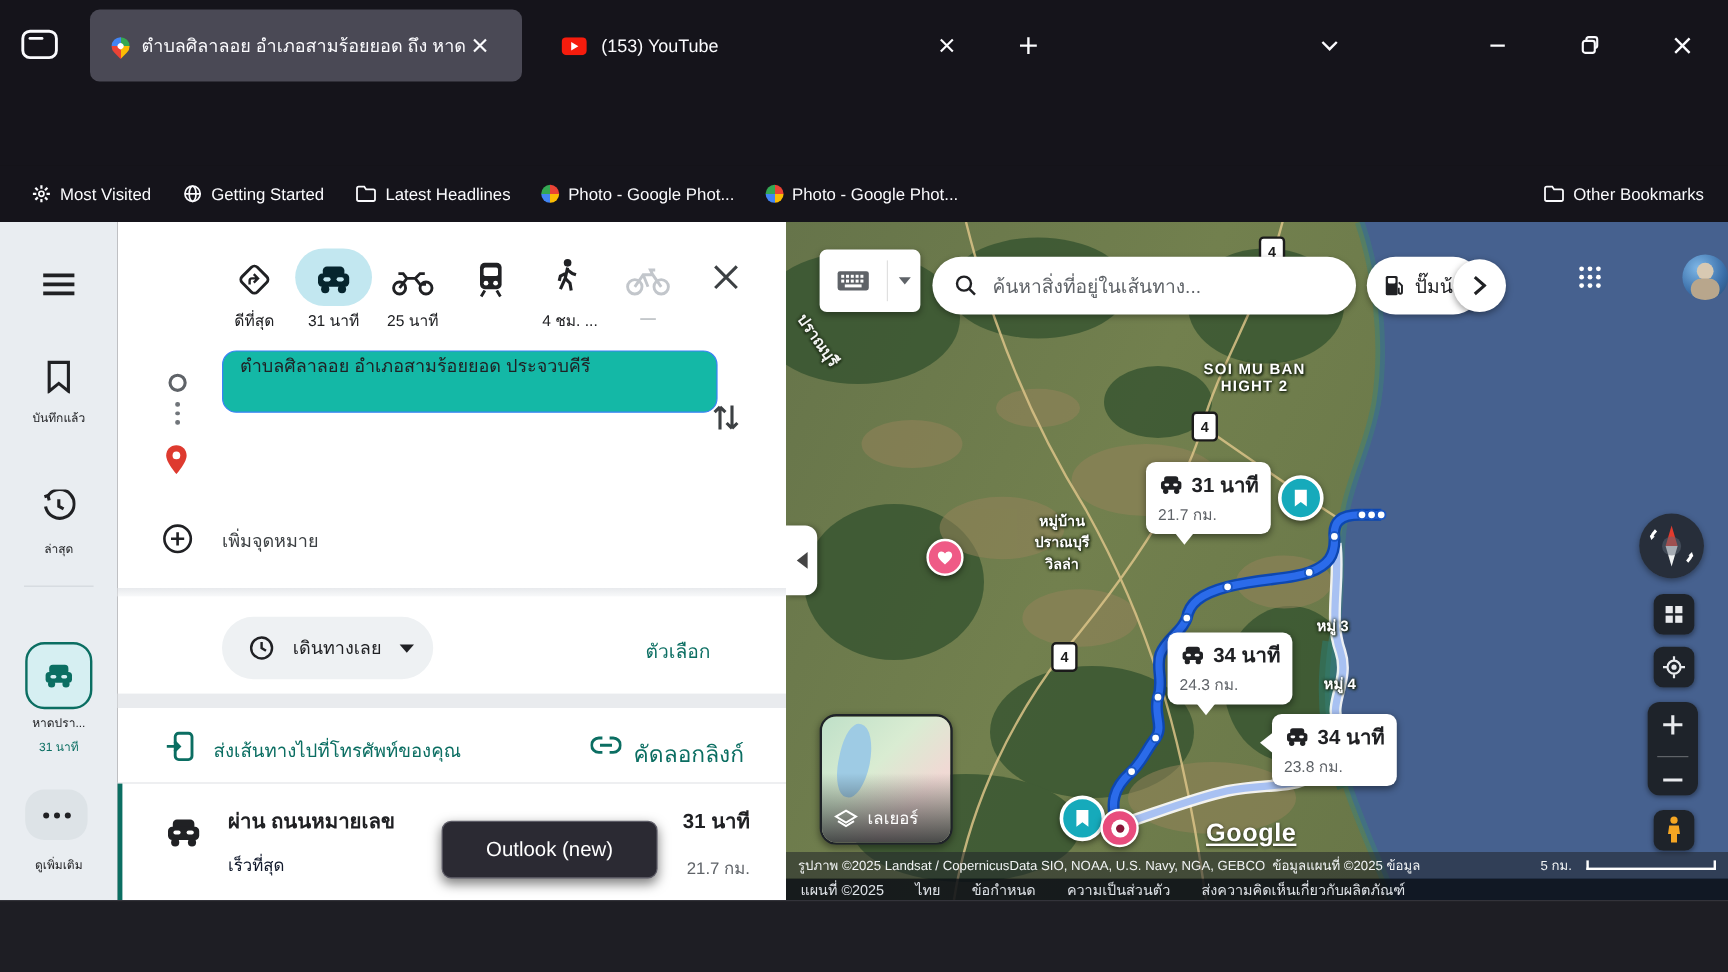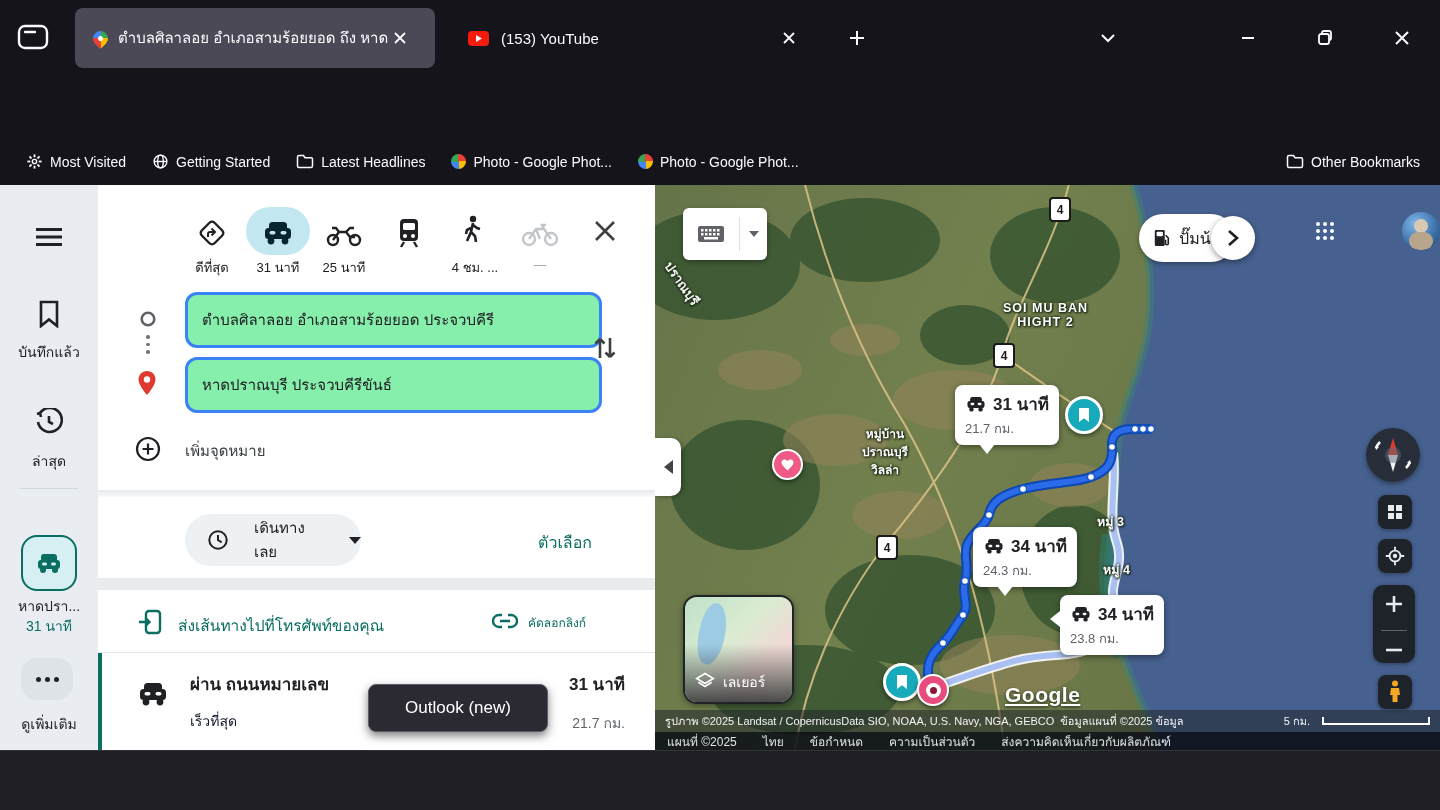--- a/index.html
+++ b/index.html
@@ -18,26 +18,26 @@
   #urlbar{position:absolute;left:262px;top:86px;width:908px;height:42px;background:#3c3b45;border-radius:8px;display:flex;align-items:center;color:#cfcfd8;}
   .urlic{width:40px;display:flex;justify-content:center;flex:0 0 auto;color:#e6e6ee;}
   #urltext{font-size:15px;white-space:nowrap;overflow:hidden;flex:1;}
   #urltext .dom{color:#ffffff;font-weight:bold;}
   #urltext .path{color:#b9b9c3;}
   #zoombadge{flex:0 0 auto;background:#5a5964;color:#fbfbfe;font-size:12px;border-radius:4px;padding:5px 8px;margin:0 8px;}
   #bkbar{position:absolute;left:0;top:138px;width:1440px;height:47px;background:#15141b;display:flex;align-items:center;color:#fbfbfe;font-size:14px;}
   .bkitem{display:flex;align-items:center;gap:7px;margin-left:26px;white-space:nowrap;}
   
   #rail{position:absolute;left:0;top:185px;width:98px;height:565px;background:#e9edf1;color:#3c4043;}
-  .railitem{position:absolute;left:0;width:98px;text-align:center;font-size:14px;color:#202124;}
+  .railitem{position:absolute;left:0;width:98px;text-align:center;font-size:10px;color:#202124;}
   
   #panel{position:absolute;left:98px;top:185px;width:557px;height:583px;background:#ffffff;color:#202124;}
   .modelabel{position:absolute;top:72px;font-size:13px;color:#202124;text-align:center;transform:translateX(-50%);white-space:nowrap;}
-  .inputbox{position:absolute;left:87px;width:383px;height:50px;border:3px solid #3b82f6;border-radius:12px;
-    display:flex;align-items:center;padding:0 14px;font-size:15px;color:#202124;background:#86efac;
+  .inputbox{position:absolute;left:87px;width:383px;height:50px;border:1px solid #3b82f6;border-radius:12px;
+    display:flex;align-items:flex-start;padding:0 14px;font-size:15px;color:#202124;background:#14b8a6;
     white-space:nowrap;overflow:hidden;}
   .teal{color:#0b6e62;}
   
   #map{position:absolute;left:655px;top:185px;width:785px;height:565px;overflow:hidden;
     background:linear-gradient(115deg,#66744a 0%,#72804e 35%,#697748 70%,#5f6d42 100%);}
   .maplabel{position:absolute;color:#fff;font-weight:bold;
     text-shadow:0 0 3px #1a2612,0 0 3px #1a2612,1px 1px 2px #1a2612;}
   .shield{position:absolute;width:18px;height:21px;background:#fff;border:2px solid #1b1b1b;border-radius:4px;
     color:#1b1b1b;font-size:12px;font-weight:bold;display:flex;align-items:center;justify-content:center;}
   .bub{position:absolute;background:#fff;border-radius:8px;box-shadow:0 2px 6px rgba(0,0,0,.45);padding:5px 10px 6px 10px;}
@@ -374,41 +374,38 @@
     </div>
     <div class="abs" style="left:39px;top:185px;">
       <svg width="20" height="26" viewBox="0 0 20 26">
           <path d="M10,1 C5,1 1.5,4.8 1.5,9.5 C1.5,15.5 10,25 10,25 C10,25 18.5,15.5 18.5,9.5 C18.5,4.8 15,1 10,1 Z" fill="#de3a2f"></path>
           <circle cx="10" cy="9.5" r="3.2" fill="#fff"></circle>
         </svg>
     </div>
     <div class="inputbox" style="top:107px;">
         <span>ตำบลศิลาลอย อำเภอสามร้อยยอด ประจวบคีรี</span>
       </div>
-    <div class="inputbox" style="top:172px;">
-        <span>หาดปราณบุรี ประจวบคีรีขันธ์</span>
-      </div>
     <div class="abs" style="left:494px;top:148px;">
       <svg width="26" height="30" viewBox="0 0 26 30">
           <path d="M8,25 V6 M8,6 L3.5,10.5 M8,6 L12.5,10.5" fill="none" stroke="#3c4043" stroke-width="2.6"></path>
           <path d="M18,5 V24 M18,24 L13.5,19.5 M18,24 L22.5,19.5" fill="none" stroke="#3c4043" stroke-width="2.6"></path>
         </svg>
     </div>
 
     <div class="abs" style="left:37px;top:251px;">
       <svg width="26" height="26" viewBox="0 0 26 26">
           <circle cx="13" cy="13" r="11" fill="none" stroke="#202124" stroke-width="2.2"></circle>
           <path d="M13,7.5 V18.5 M7.5,13 H18.5" stroke="#202124" stroke-width="2.2"></path>
         </svg>
     </div>
     <div class="abs" style="left:87px;top:254px;font-size:15px;color:#3c4043;">เพิ่มจุดหมาย</div>
 
     <div class="abs" style="left:0;top:305px;width:557px;height:7px;background:linear-gradient(#e8eaed,#f8f9fa);"></div>
 
-    <div class="abs" style="left:87px;top:329px;width:176px;height:52px;background:#eef1f3;border-radius:26px;display:flex;align-items:center;gap:25px;padding-left:22px;box-sizing:border-box;">
+    <div class="abs" style="left:87px;top:329px;width:176px;height:52px;background:#eef1f3;border-radius:26px;display:flex;align-items:center;gap:15px;padding-left:22px;box-sizing:border-box;">
       <span>
           <svg width="22" height="22" viewBox="0 0 24 24">
             <circle cx="12" cy="12" r="9.5" fill="none" stroke="#202124" stroke-width="2.2"></circle>
             <path d="M12,6.5 V12 L16,14.5" fill="none" stroke="#202124" stroke-width="2.2"></path>
           </svg>
         </span>
       <span style="font-size:15px;color:#202124;">เดินทางเลย</span>
       <span style="width:0;height:0;border-left:6px solid transparent;border-right:6px solid transparent;border-top:7px solid #202124;"></span>
     </div>
     <div class="abs teal" style="left:440px;top:345px;font-size:16px;">ตัวเลือก</div>
@@ -420,21 +417,21 @@
           <rect x="8" y="2" width="14" height="22" rx="3" fill="none" stroke="#0b6e62" stroke-width="2.4"></rect>
           <path d="M1,13 H11 M7.5,9 L11.5,13 L7.5,17" fill="none" stroke="#0b6e62" stroke-width="2.4"></path>
         </svg>
     </div>
     <div class="abs teal" style="left:80px;top:428px;font-size:15.5px;">ส่งเส้นทางไปที่โทรศัพท์ของคุณ</div>
     <div class="abs" style="left:394px;top:428px;">
       <svg width="26" height="16" viewBox="0 0 26 16">
           <path d="M10,2 H7 A6,6 0 0 0 7,14 H10 M16,2 H19 A6,6 0 0 1 19,14 H16 M8,8 H18" fill="none" stroke="#0b6e62" stroke-width="2.4"></path>
         </svg>
     </div>
-    <div class="abs teal" style="left:430px;top:428px;font-size:12px;">คัดลอกลิงก์</div>
+    <div class="abs teal" style="left:430px;top:428px;font-size:19px;">คัดลอกลิงก์</div>
 
     <div class="abs" style="left:0;top:467px;width:557px;height:1px;background:#e3e5e8;"></div>
 
     <div class="abs" style="left:0;top:468px;width:4px;height:97px;background:#0b6e62;"></div>
     <div class="abs" style="left:40px;top:495px;">
       <svg width="30" height="26" viewBox="0 0 30 26">
           <rect x="6" y="3" width="18" height="9" rx="3.5" fill="#202124"></rect>
           <rect x="2" y="9" width="26" height="11" rx="3.5" fill="#202124"></rect>
           <circle cx="8" cy="22" r="3.4" fill="#202124"></circle>
           <circle cx="22" cy="22" r="3.4" fill="#202124"></circle>
@@ -596,20 +593,29 @@
               <rect x="20" y="8" width="2.5" height="2.5"></rect>
               <rect x="7" y="12" width="14" height="2.5"></rect>
             </g>
           </svg>
       </div>
       <div style="width:1px;height:34px;background:#e0e0e0;"></div>
       <div style="flex:1;display:flex;justify-content:center;">
         <span style="width:0;height:0;border-left:5px solid transparent;border-right:5px solid transparent;border-top:6px solid #5f6368;"></span>
       </div>
     </div>
+    <div class="abs" style="left:122px;top:29px;width:353px;height:48px;background:#fff;border-radius:24px;box-shadow:0 2px 5px rgba(0,0,0,.35);display:flex;align-items:center;gap:12px;padding:0 18px;box-sizing:border-box;">
+      <span>
+          <svg width="20" height="20" viewBox="0 0 24 24">
+            <circle cx="10" cy="10" r="7" fill="none" stroke="#202124" stroke-width="2.4"></circle>
+            <line x1="15.5" y1="15.5" x2="21" y2="21" stroke="#202124" stroke-width="2.4"></line>
+          </svg>
+        </span>
+      <span style="font-size:16px;color:#5f6368;white-space:nowrap;overflow:hidden;">ค้นหาสิ่งที่อยู่ในเส้นทาง...</span>
+    </div>
     <div class="abs" style="left:484px;top:29px;width:96px;height:48px;background:#fff;border-radius:24px;box-shadow:0 2px 5px rgba(0,0,0,.35);display:flex;align-items:center;gap:8px;padding:0 14px;box-sizing:border-box;overflow:hidden;">
       <span>
           <svg width="18" height="20" viewBox="0 0 20 22">
             <rect x="2" y="2" width="11" height="18" rx="1.5" fill="#202124"></rect>
             <rect x="4" y="4" width="7" height="5" rx="1" fill="#fff"></rect>
             <path d="M14,8 L17,11 V17 a1.5,1.5 0 0 1 -3,0 V13" fill="none" stroke="#202124" stroke-width="1.8"></path>
           </svg>
         </span>
       <span style="font-size:16px;color:#202124;white-space:nowrap;">ปั๊มน้</span>
     </div>
@@ -639,21 +645,21 @@
     </div>
 
     <div class="abs" style="left:0;top:253px;width:26px;height:58px;background:#fff;border-radius:0 10px 10px 0;box-shadow:2px 1px 4px rgba(0,0,0,.3);display:flex;align-items:center;justify-content:center;">
       <span style="width:0;height:0;border-top:7px solid transparent;border-bottom:7px solid transparent;border-right:9px solid #444;"></span>
     </div>
 
     <div class="abs" style="left:28px;top:410px;width:107px;height:105px;border-radius:14px;border:2px solid #1f2328;overflow:hidden;box-shadow:0 2px 6px rgba(0,0,0,.4);">
       <div style="position:absolute;inset:0;background:linear-gradient(135deg,#bfe0c8 0%,#d9ecd2 40%,#f0d9d4 70%,#e7e2cf 100%);"></div>
       <div style="position:absolute;left:14px;top:6px;width:26px;height:62px;background:#9ecbe4;border-radius:45% 55% 50% 50%;transform:rotate(12deg);"></div>
       <div style="position:absolute;inset:0;background:linear-gradient(transparent 45%,rgba(20,24,28,.75));"></div>
-      <div style="position:absolute;left:10px;bottom:9px;display:flex;align-items:flex-start;gap:8px;">
+      <div style="position:absolute;left:10px;bottom:9px;display:flex;align-items:flex-end;gap:8px;">
         <span>
             <svg width="20" height="20" viewBox="0 0 24 24">
               <path d="M12,3 L22,9 L12,15 L2,9 Z" fill="none" stroke="#fff" stroke-width="2"></path>
               <path d="M4,13.5 L12,18.5 L20,13.5" fill="none" stroke="#fff" stroke-width="2"></path>
             </svg>
           </span>
         <span style="color:#fff;font-size:14px;">เลเยอร์</span>
       </div>
     </div>
 

